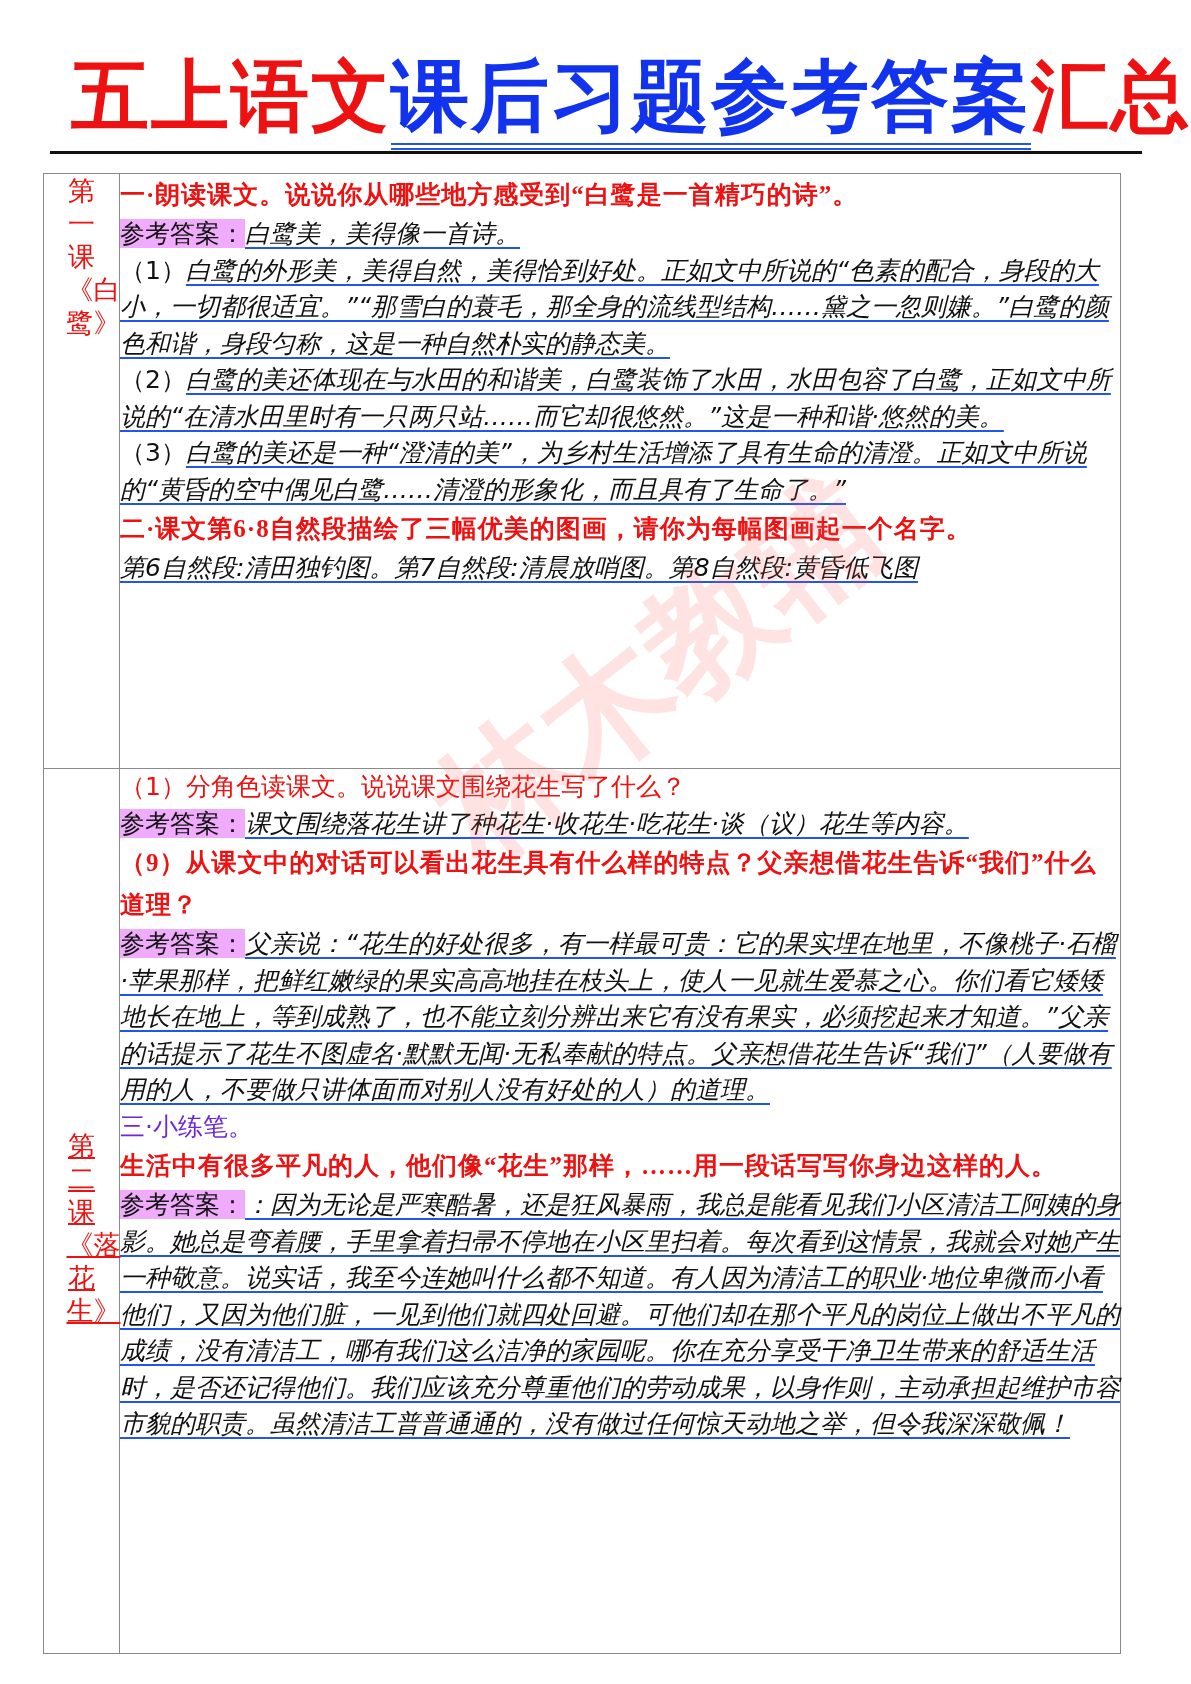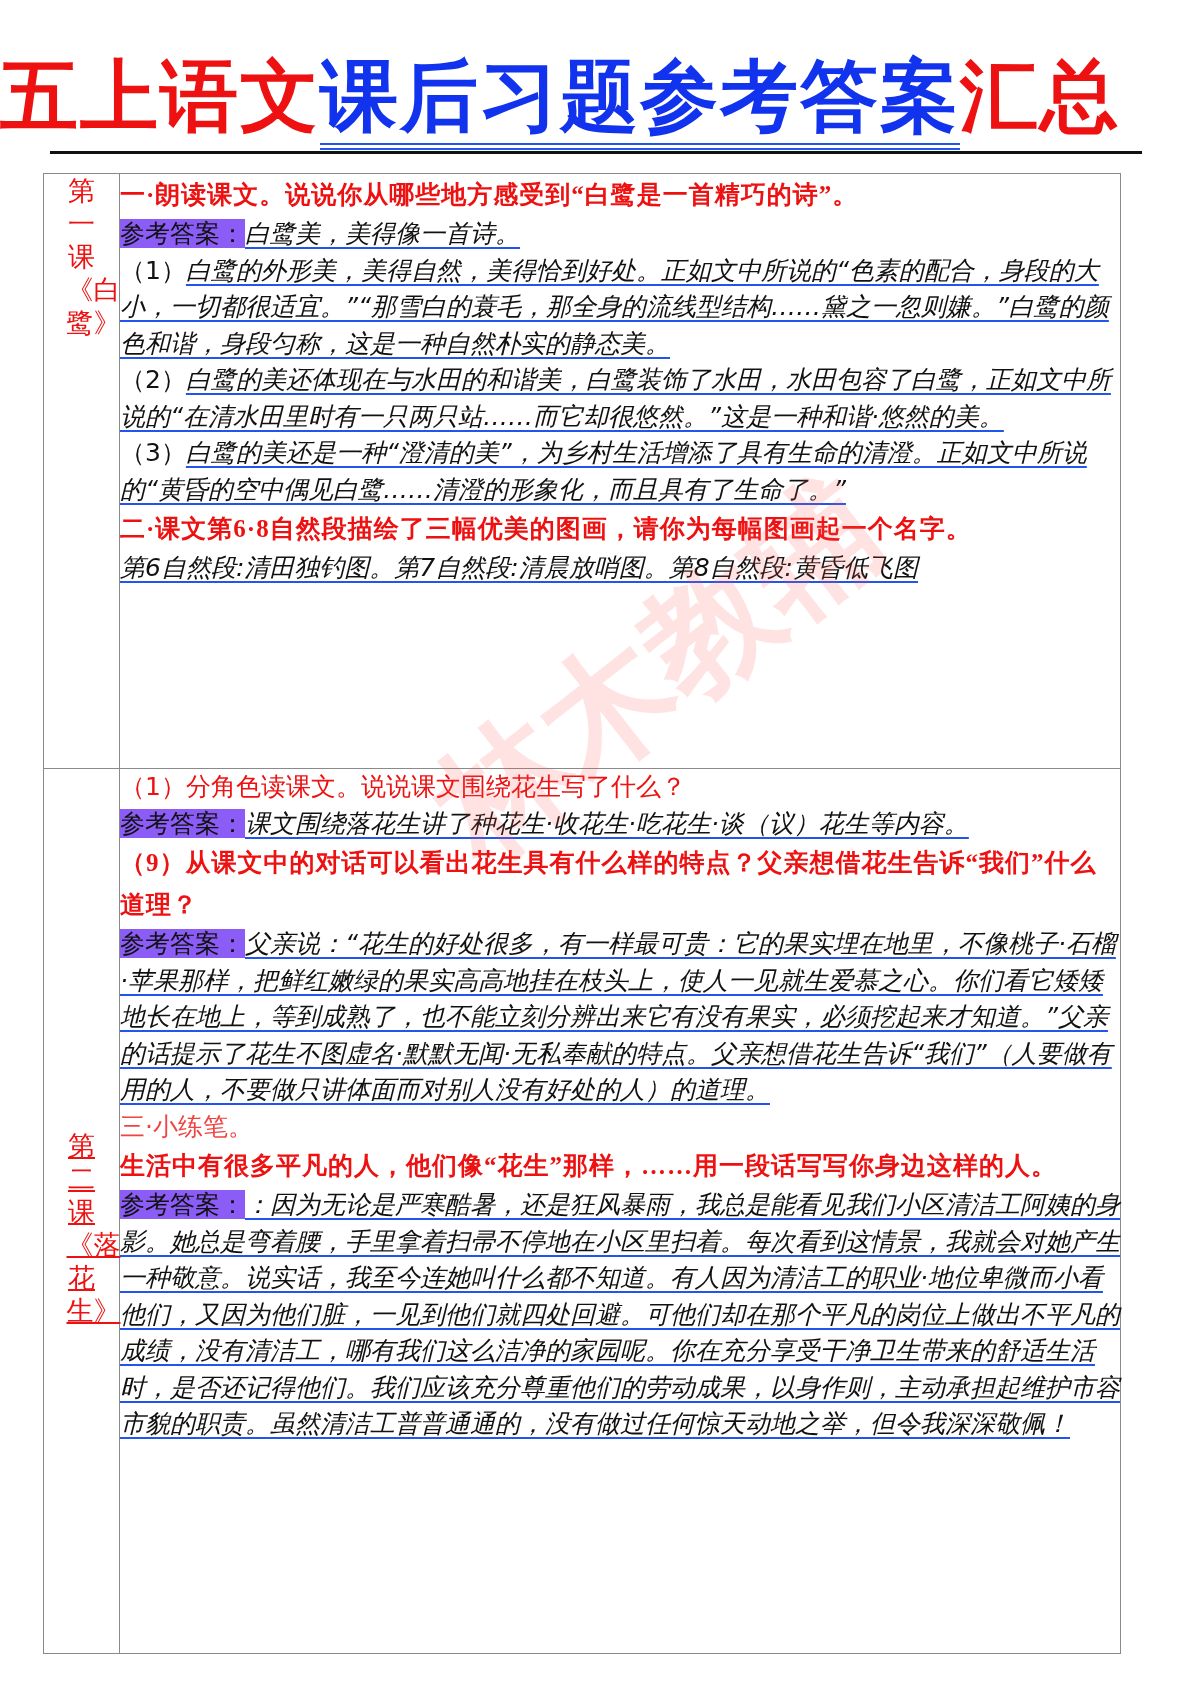--- a/index.html
+++ b/index.html
@@ -1,37 +1,37 @@
 <!DOCTYPE html>
 <html><head>
 <meta charset="utf-8">
 <style>
   html, body { margin: 0; padding: 0; background: #ffffff; }
   body { width: 1191px; height: 1684px; position: relative; overflow: hidden;
          font-family: "DejaVu Sans", "Liberation Sans", sans-serif; color: #111; }
-  .title-wrap { position: absolute; top: 50px; left: 0; width: 1191px; text-align: left; }
+  .title-wrap { position: absolute; top: 50px; left: 0; width: 1191px; text-align: right; }
   .title { display: inline-block; font-family: "DejaVu Serif", "Liberation Serif", serif;
            font-size: 78px; font-weight: bold; letter-spacing: 2px; line-height: 92px; }
   .t-red { color: #ee1111; }
   .t-blue { color: #1133ee; border-bottom: 7px double #2255ee; padding-bottom: 2px; }
   .rule { position: absolute; top: 151px; left: 50px; width: 1092px; height: 3px; background: #111; }
 
   table.sheet { position: absolute; top: 173px; left: 43px; width: 1078px; border-collapse: collapse; }
   table.sheet td { border: 1.5px solid #8a8a8a; vertical-align: top; padding: 0; }
   td.lesson { width: 75px; vertical-align: middle; text-align: center; }
   .lesson-label { color: #ee1111; font-size: 27px; line-height: 33px; width: 30px; margin: 0 auto; word-break: break-all; }
   td.body { padding: 6px 14px 0 18px; }
   .row1 { height: 595px; }
   .row2 { height: 885px; }
 
   .q { color: #ee1111; font-weight: bold; font-family: Liberation Serif, serif;
        font-size: 25px; line-height: 42px; letter-spacing: 1px; }
-  .q-green { color: #ef4444; font-size: 24px; line-height: 38px; }
+  .q-green { color: #6d28d9; font-size: 24px; line-height: 38px; }
   .p { font-size: 25px; line-height: 36.5px; }
-  .ans-label { background: #8b5cf6; }
+  .ans-label { background: #f0abfc; }
   .ul { text-decoration: underline; text-decoration-color: #2255ee; text-decoration-thickness: 2px; text-underline-offset: 5px; font-style: italic; }
 
   .watermark { position: absolute; top: 760px; left: 400px; color: rgba(255, 80, 80, 0.16);
                font-size: 130px; font-weight: bold; transform: rotate(-38deg); transform-origin: left top; white-space: nowrap; pointer-events: none; }
 </style>
 </head>
 <body>
 
 <div class="title-wrap">
   <span class="title">

